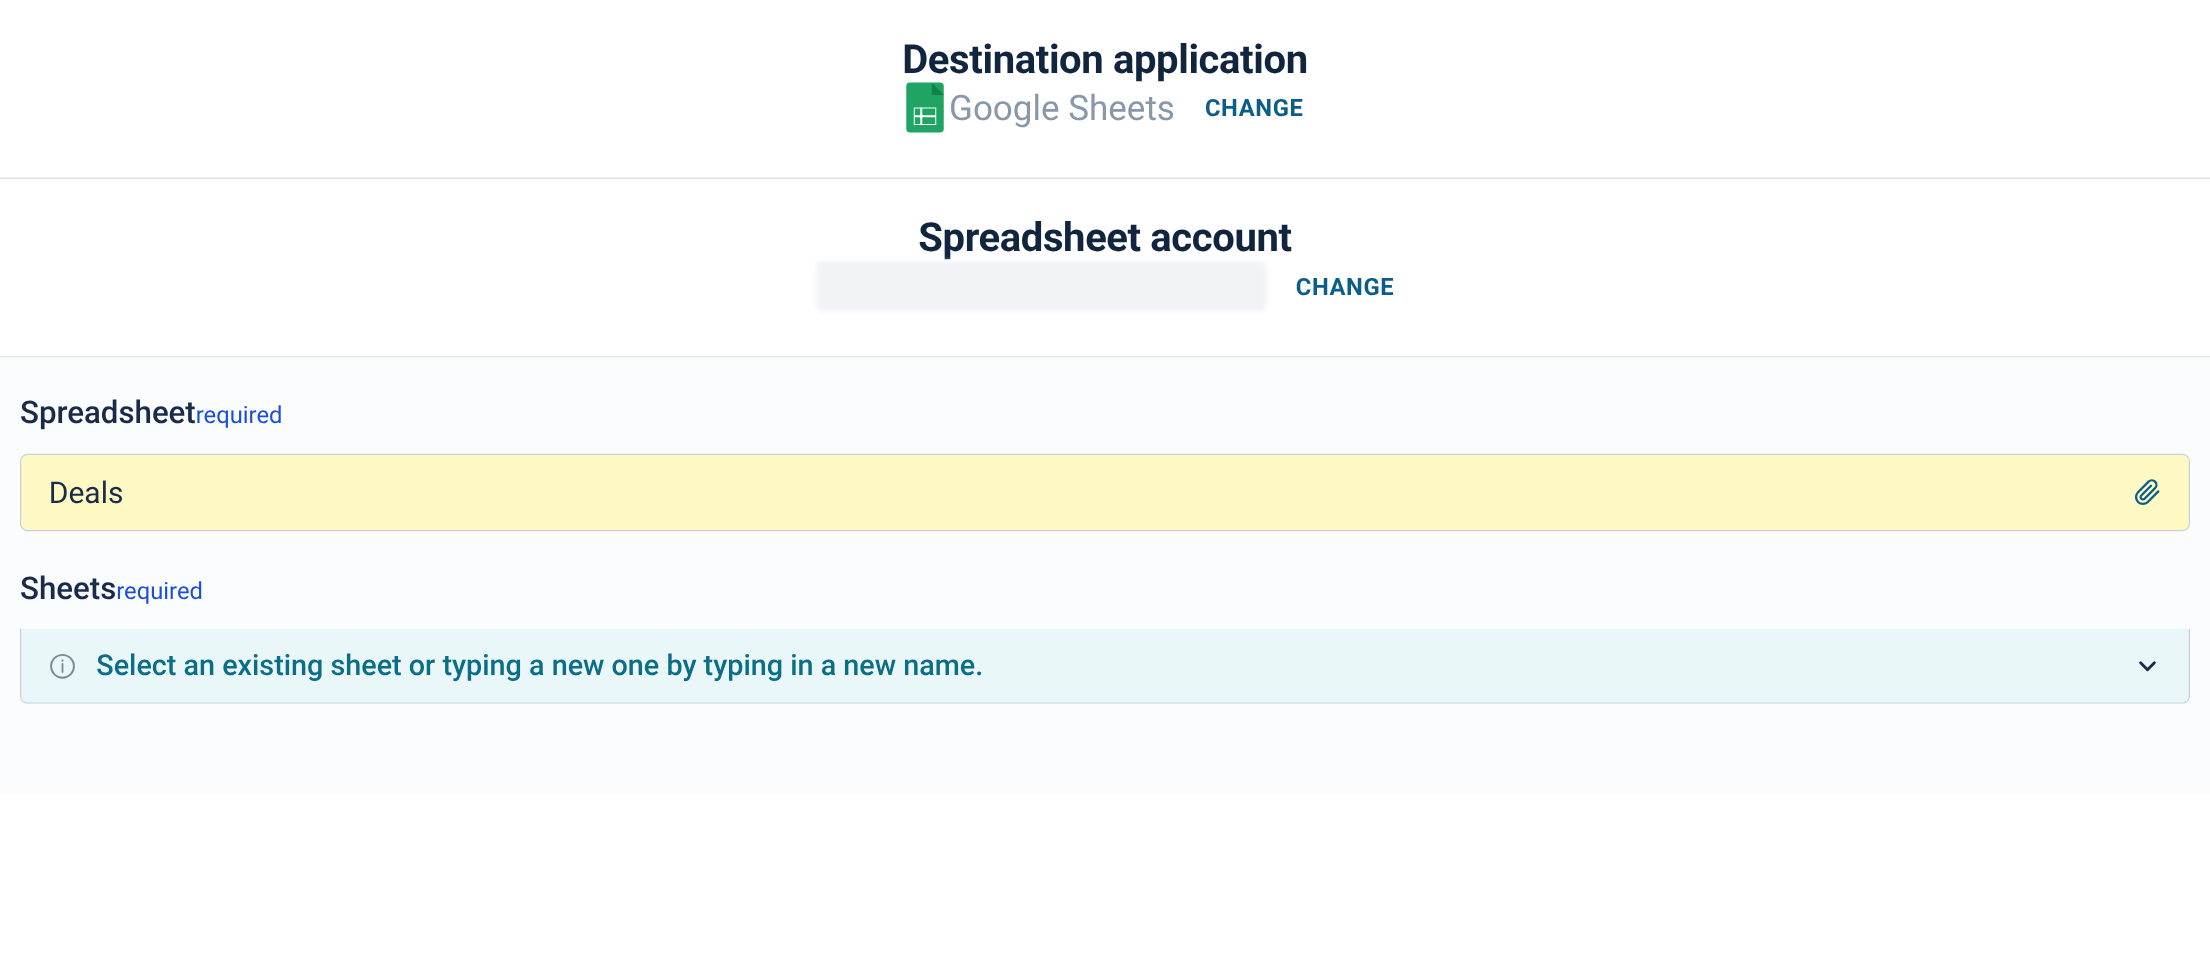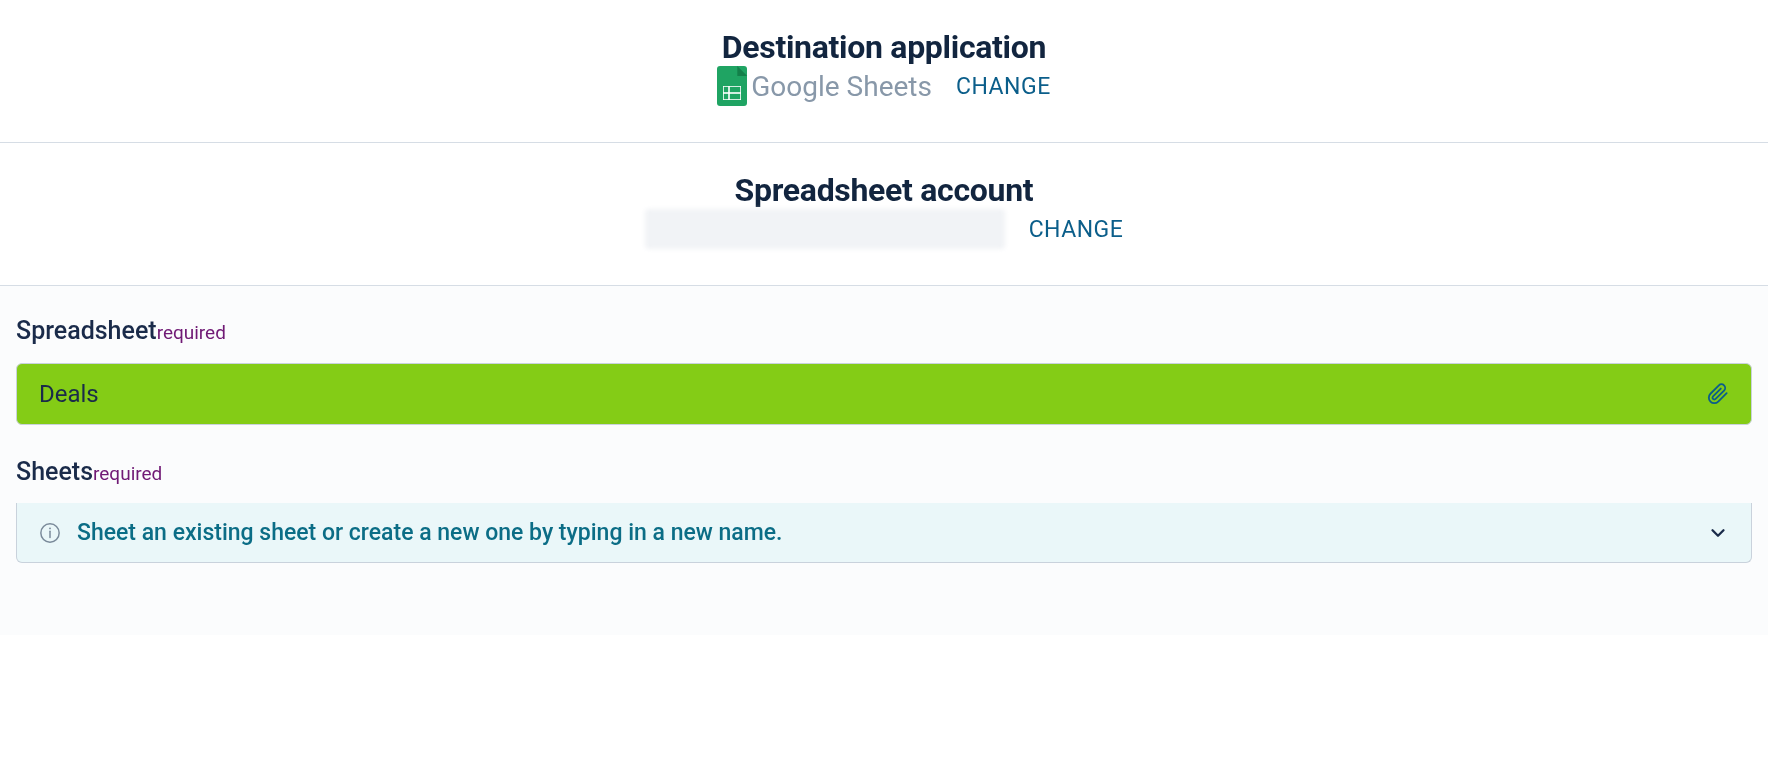--- a/index.html
+++ b/index.html
@@ -63,22 +63,22 @@
     bottom: 6px;
     left: 50%;
     transform: translateX(-50%);
     width: 18px;
     height: 14px;
   }
   .sheets-grid svg {
     display: block;
   }
   .change-link {
-    font-size: 23px;
-    font-weight: 400;
+    font-size: 19px;
+    font-weight: 700;
     color: #0b5e8a;
     letter-spacing: 0.5px;
     cursor: pointer;
     text-transform: uppercase;
   }
   .account-blur {
     width: 360px;
     height: 40px;
     background: #f1f3f6;
     border-radius: 4px;
@@ -97,28 +97,28 @@
     gap: 0;
     margin-bottom: 18px;
   }
   .field-label {
     font-size: 25px;
     font-weight: 500;
     color: #1a2b4a;
   }
   .required-tag {
     font-size: 19px;
-    color: #701a75;
+    color: #1d4ed8;
     font-weight: 400;
   }
   .field-input {
     display: flex;
     align-items: center;
     justify-content: space-between;
-    background: #84cc16;
+    background: #fef9c3;
     border: 1px solid #c9d2dc;
     border-radius: 6px;
     padding: 16px 22px;
     font-size: 24px;
     color: #1a2b4a;
     cursor: pointer;
   }
   .field-input .value {
     color: #1a2b4a;
   }
@@ -210,21 +210,21 @@
     </div>
     <div class="info-banner">
       <div class="info-left">
         <span class="info-icon">
           <svg width="22" height="22" viewBox="0 0 24 24" fill="none" stroke="#7a8a9a" stroke-width="1.6">
             <circle cx="12" cy="12" r="10"></circle>
             <line x1="12" y1="10" x2="12" y2="17" stroke-linecap="round"></line>
             <circle cx="12" cy="7" r="1" fill="#7a8a9a" stroke="none"></circle>
           </svg>
         </span>
-        <span class="info-text">Sheet an existing sheet or create a new one by typing in a new name.</span>
+        <span class="info-text">Select an existing sheet or typing a new one by typing in a new name.</span>
       </div>
       <span class="chevron">
         <svg width="22" height="22" viewBox="0 0 24 24" fill="none" stroke="#1a2b4a" stroke-width="2.5" stroke-linecap="round" stroke-linejoin="round">
           <polyline points="6 9 12 15 18 9"></polyline>
         </svg>
       </span>
     </div>
   </div>
 
 </div>

